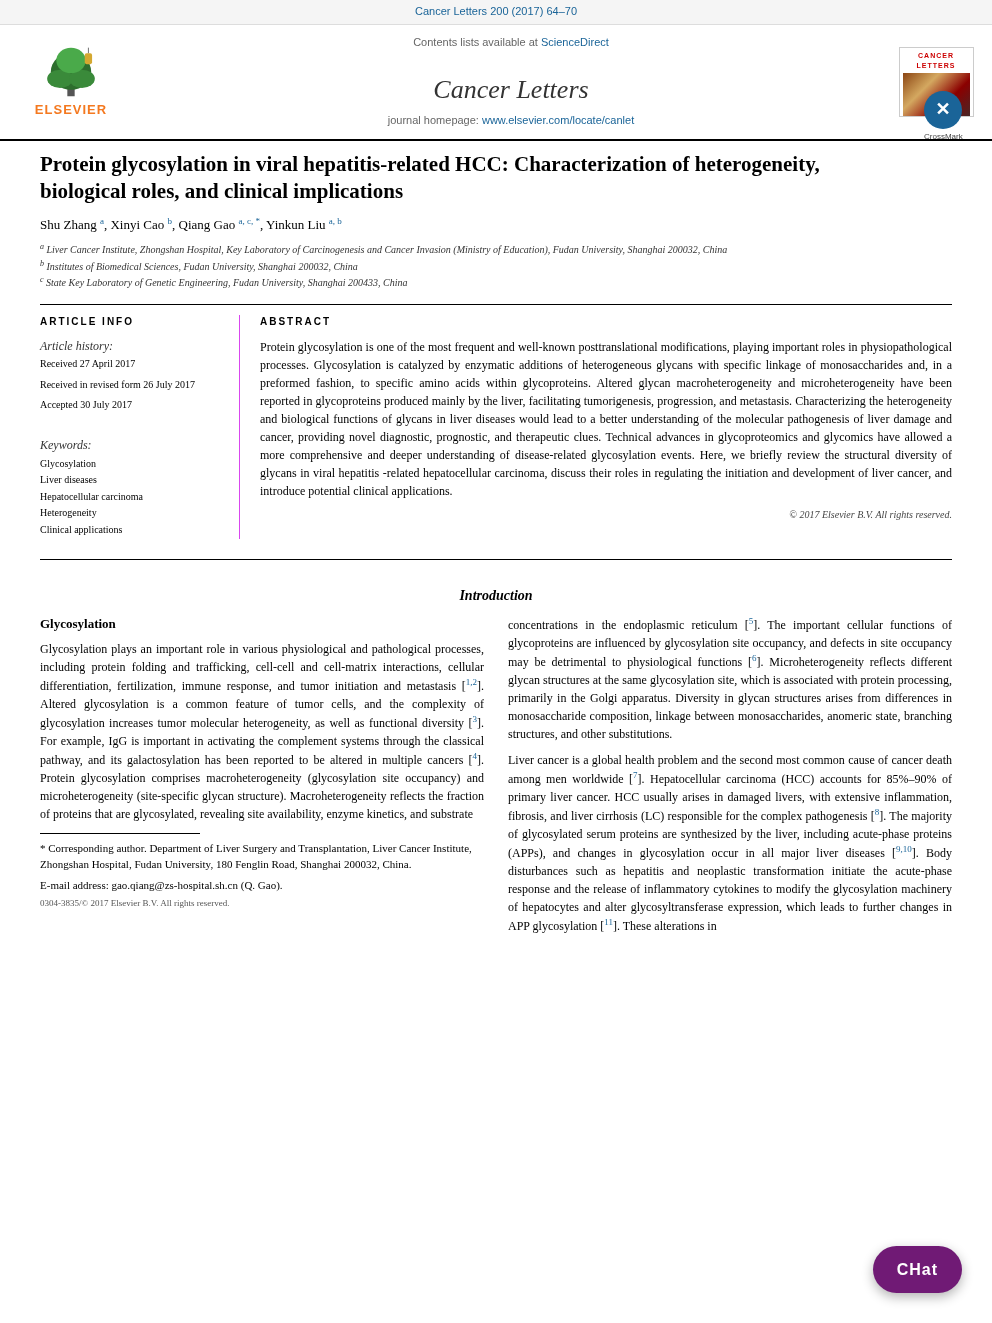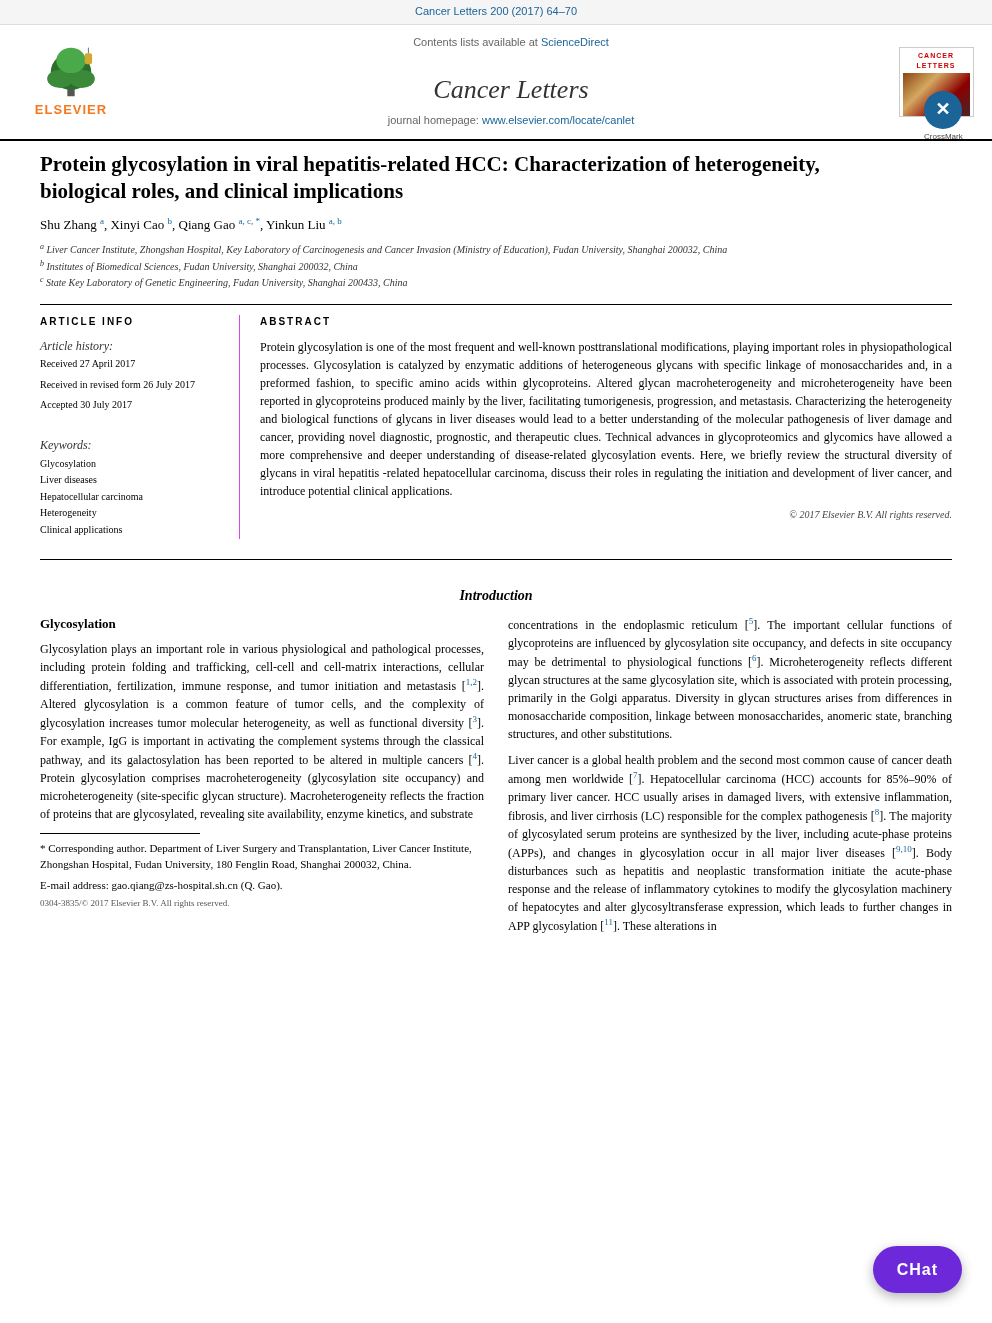--- a/index.html
+++ b/index.html
@@ -276,21 +276,21 @@
     .issn-line {
       font-size: 9px;
       color: #555;
       margin-top: 4px;
     }
 
     .chat-bubble {
       position: fixed;
       bottom: 30px;
       right: 30px;
-      background: #6d28d9;
+      background: #701a75;
       color: #fff;
       border-radius: 50px;
       padding: 12px 24px;
       font-family: Arial, sans-serif;
       font-size: 16px;
       font-weight: bold;
       cursor: pointer;
       box-shadow: 0 4px 12px rgba(0,0,0,0.3);
       letter-spacing: 1px;
     }

